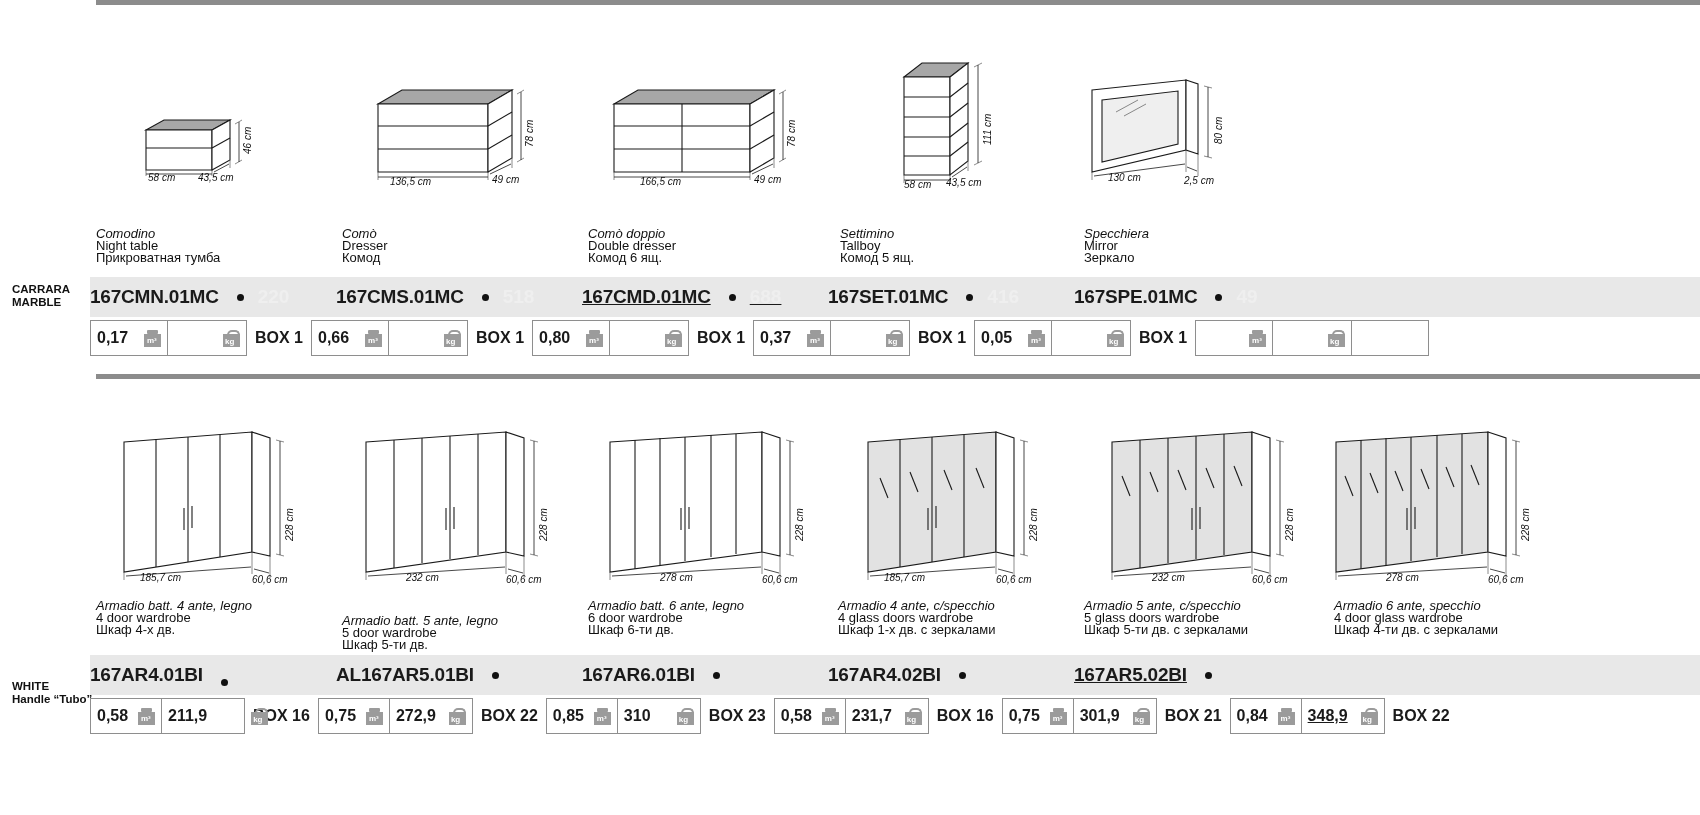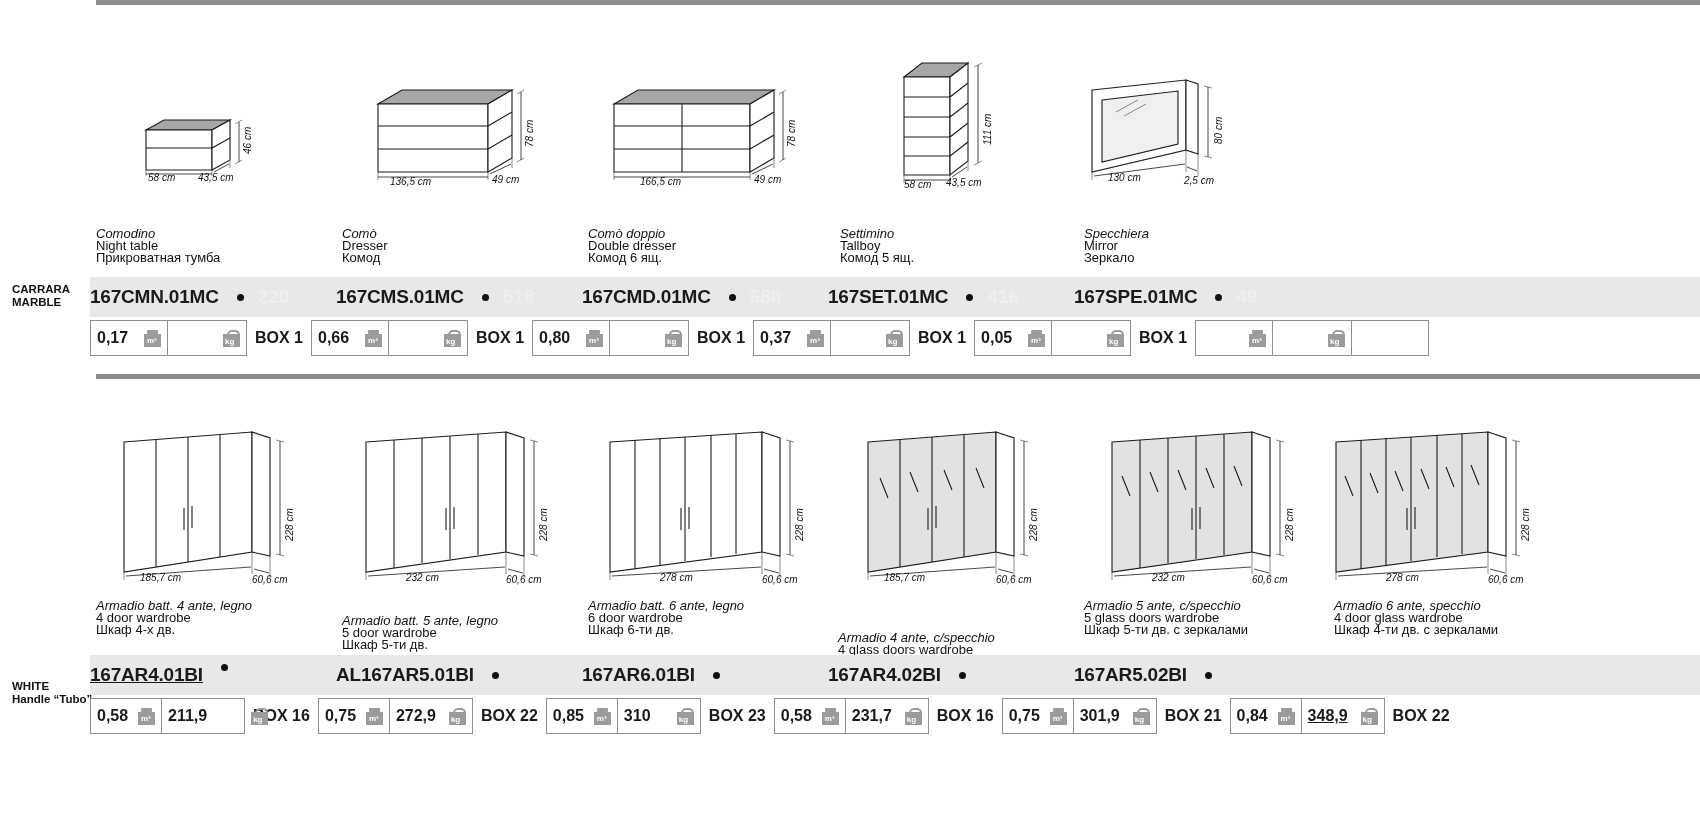--- a/index.html
+++ b/index.html
@@ -231,21 +231,21 @@
     <div style="display:flex;align-items:center;width:246px;">
       <span class="code">167CMN.01MC</span>
       <span class="dot"></span>
       <span class="vol">220</span>
     </div>
     <div style="display:flex;align-items:center;width:246px;">
       <span class="code">167CMS.01MC</span>
       <span class="dot"></span>
       <span class="vol">518</span>
     </div>
-    <div style="display:flex;align-items:center;width:246px;">
+    <div style="display:flex;align-items:center;width:246px;text-decoration:underline;">
       <span class="code">167CMD.01MC</span>
       <span class="dot"></span>
       <span class="vol">688</span>
     </div>
     <div style="display:flex;align-items:center;width:246px;">
       <span class="code">167SET.01MC</span>
       <span class="dot"></span>
       <span class="vol">416</span>
     </div>
     <div style="display:flex;align-items:center;width:246px;">
@@ -505,21 +505,21 @@
         <line class="arrow" x1="136" y1="143" x2="151" y2="147"></line>
         <line class="lnthin" x1="158" y1="14" x2="166" y2="16"></line>
         <line class="lnthin" x1="158" y1="128" x2="166" y2="130"></line>
         <line class="arrow" x1="162" y1="15" x2="162" y2="129"></line>
       </svg>
       <div class="dim" style="left:22px;top:146px;">185,7 cm</div>
       <div class="dim" style="left:134px;top:148px;">60,6 cm</div>
       <div class="dim v" style="left:166px;top:115px;">228 cm</div>
     </div>
 
-    <div class="caption" style="left:838px;top:632px;">
+    <div class="caption" style="left:838px;top:600px;">
       <div class="it">Armadio 4 ante, c/specchio</div>
       <div>4 glass doors wardrobe</div>
       <div>Шкаф 1-х дв. с зеркалами</div>
     </div>
   </div>
 
   <div class="prod">
     <div class="draw" style="left:1106px;top:426px;">
       <svg width="180" height="160" viewBox="0 0 180 160">
         <polygon class="fillglass" points="6,16 146,6 146,126 6,146"></polygon>
@@ -589,37 +589,37 @@
     </div>
 
     <div class="caption" style="left:1334px;top:600px;">
       <div class="it">Armadio 6 ante, specchio</div>
       <div>4 door glass wardrobe</div>
       <div>Шкаф 4-ти дв. с зеркалами</div>
     </div>
   </div>
 
   <div class="codeband" style="left:90px;top:655px;width:1610px;">
-    <div style="display:flex;align-items:flex-start;width:246px;text-decoration:underline;">
+    <div style="display:flex;align-items:flex-end;width:246px;">
       <span class="code">167AR4.01BI</span>
       <span class="dot"></span>
     </div>
     <div style="display:flex;align-items:center;width:246px;text-align:center;">
       <span class="code">AL167AR5.01BI</span>
       <span class="dot"></span>
     </div>
     <div style="display:flex;align-items:center;width:246px;">
       <span class="code">167AR6.01BI</span>
       <span class="dot"></span>
     </div>
     <div style="display:flex;align-items:center;width:246px;">
       <span class="code">167AR4.02BI</span>
       <span class="dot"></span>
     </div>
-    <div style="display:flex;align-items:center;width:246px;">
+    <div style="display:flex;align-items:center;width:246px;text-decoration:underline;">
       <span class="code">167AR5.02BI</span>
       <span class="dot"></span>
     </div>
   </div>
 
   <div class="datarow" style="left:90px;top:698px;">
 
     <div class="cellgrp">
       <div class="cell num" style="width:70px;">
         <span>0,58</span>

